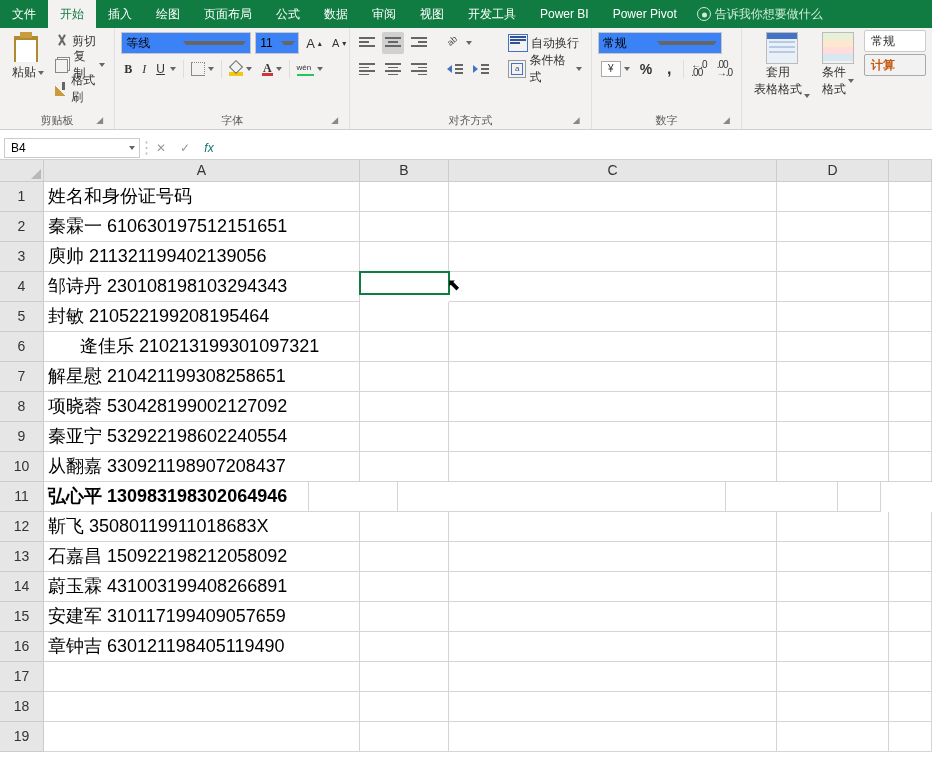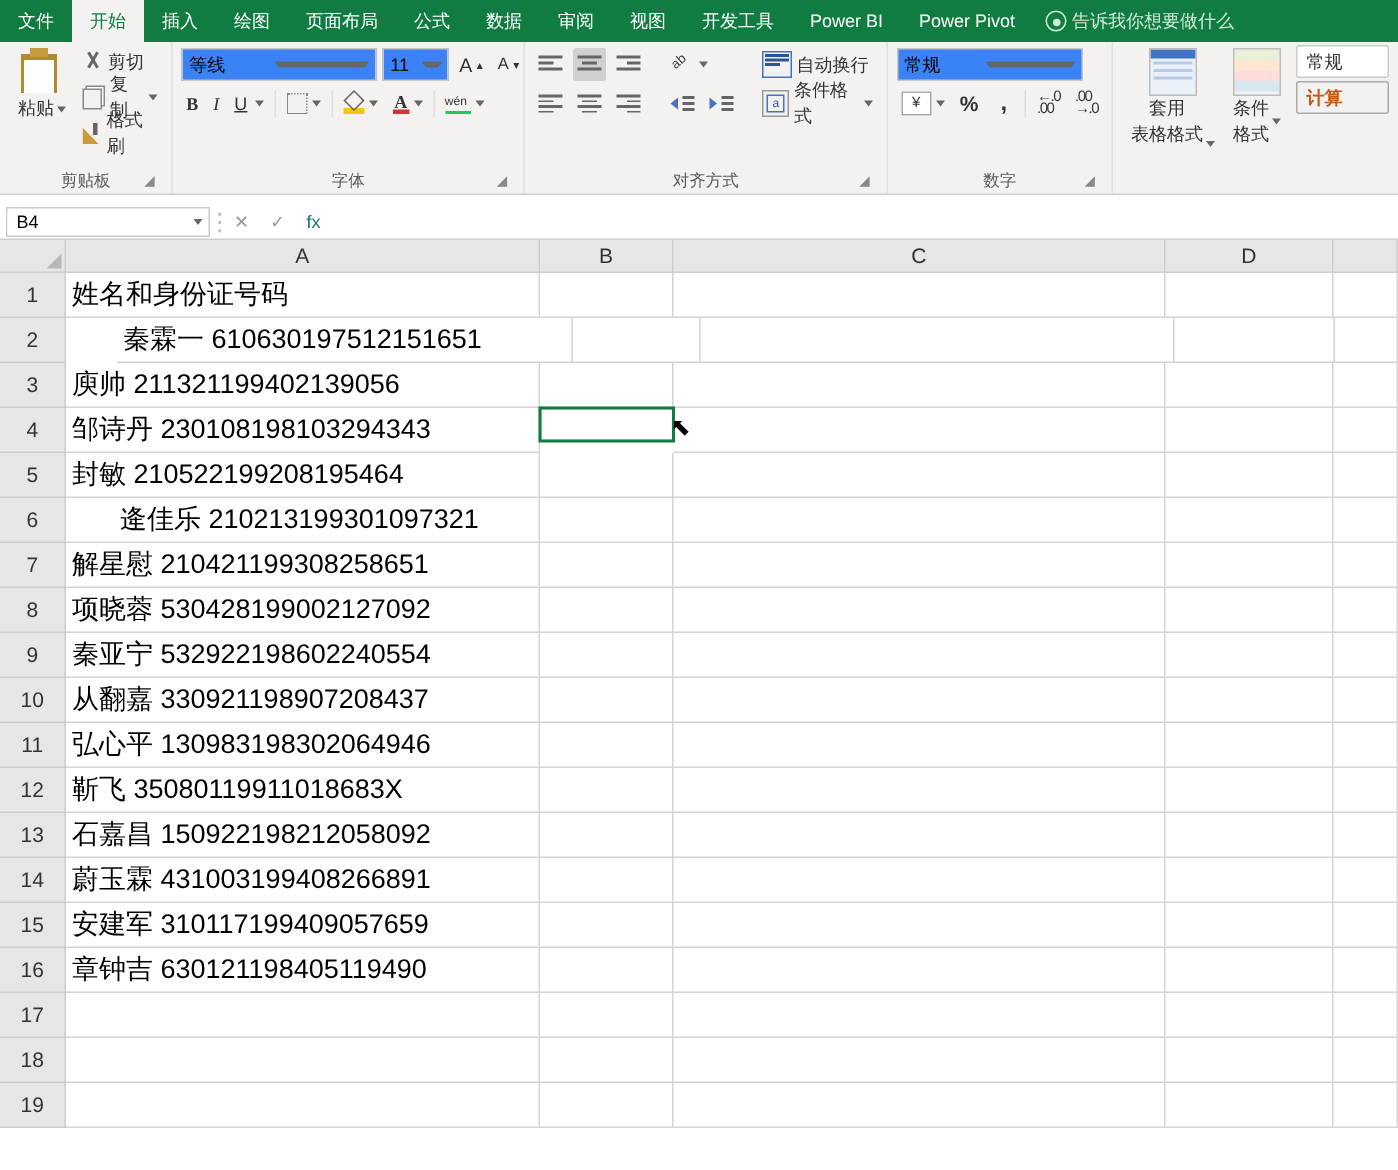--- a/index.html
+++ b/index.html
@@ -72,21 +72,21 @@
 .ic-tf::before{content:"";position:absolute;top:8px;left:2px;right:2px;height:2px;background:#b7cbe6;box-shadow:0 5px 0 #b7cbe6,0 10px 0 #b7cbe6}
 .ic-curr{width:20px;height:16px;text-align:center;font-size:10px;line-height:14px;border:1px solid #aaa;background:#fff}
 
 
 .fbar { display:flex; align-items:center; height:24px; border-bottom:1px solid #d0d0d0; background:#fff; margin-top:6px;}
 .namebox { display:flex; align-items:center; width:136px; border:1px solid #ccc; margin:0 4px; height:20px; }
 .namebox input { border:none; width:100%; font-size:12px; padding:0 6px; outline:none; }
 .namebox .caret { margin-right:4px; }
 .fbar-sep{width:5px;height:100%;display:flex;align-items:center;justify-content:center;color:#bbb}
 .fx-btn{width:24px;text-align:center;color:#999;font-size:12px;cursor:pointer}
-.fx-btn.fx{color:#0f766e}
+.fx-btn.fx{font-style:italic;color:#0f766e}
 .finput { flex:1; height:20px; border:none; outline:none; font-size:12px; padding:0 4px; }
 
 
 .grid { position:relative; }
 .colheads { display:flex; height:22px; background:#e6e6e6; }
 .selall { width:44px; border-right:1px solid #ccc; border-bottom:1px solid #ccc; background:#e6e6e6; position:relative; cursor:pointer;}
 .selall::after{content:"";position:absolute;right:2px;bottom:2px;border-left:10px solid transparent;border-bottom:10px solid #b8b8b8}
 .colhead { border-right:1px solid #ccc; border-bottom:1px solid #ccc; text-align:center; font-size:14px; color:#333; line-height:21px; cursor:pointer; }
 .gridbody { }
 .gridrow { display:flex; height:30px; }
@@ -359,21 +359,21 @@
       <div class="gridrow">
         <div class="rowhead">1</div>
         <div class="cell" style="width: 316px;">姓名和身份证号码</div>
         <div class="cell" style="width: 89px;"></div>
         <div class="cell" style="width: 328px;"></div>
         <div class="cell" style="width: 112px;"></div>
         <div class="cell" style="width: 43px;"></div>
       </div>
       <div class="gridrow">
         <div class="rowhead">2</div>
-        <div class="cell" style="width: 316px; margin-left: 34px;">秦霖一 610630197512151651</div>
+        <div class="cell" style="width: 316px;">秦霖一 610630197512151651</div>
         <div class="cell" style="width: 89px;"></div>
         <div class="cell" style="width: 328px;"></div>
         <div class="cell" style="width: 112px;"></div>
         <div class="cell" style="width: 43px;"></div>
       </div>
       <div class="gridrow">
         <div class="rowhead">3</div>
         <div class="cell" style="width: 316px;">庾帅 211321199402139056</div>
         <div class="cell" style="width: 89px;"></div>
         <div class="cell" style="width: 328px;"></div>
@@ -431,21 +431,21 @@
       <div class="gridrow">
         <div class="rowhead">10</div>
         <div class="cell" style="width: 316px;">从翻嘉 330921198907208437</div>
         <div class="cell" style="width: 89px;"></div>
         <div class="cell" style="width: 328px;"></div>
         <div class="cell" style="width: 112px;"></div>
         <div class="cell" style="width: 43px;"></div>
       </div>
       <div class="gridrow">
         <div class="rowhead">11</div>
-        <div class="cell" style="width: 316px;">弘心平 130983198302064946</div>
+        <div class="cell" style="width: 265px; font-weight: bold;">弘心平 130983198302064946</div>
         <div class="cell" style="width: 89px;"></div>
         <div class="cell" style="width: 328px;"></div>
         <div class="cell" style="width: 112px;"></div>
         <div class="cell" style="width: 43px;"></div>
       </div>
       <div class="gridrow">
         <div class="rowhead">12</div>
         <div class="cell" style="width: 316px;">靳飞 35080119911018683X</div>
         <div class="cell" style="width: 89px;"></div>
         <div class="cell" style="width: 328px;"></div>

